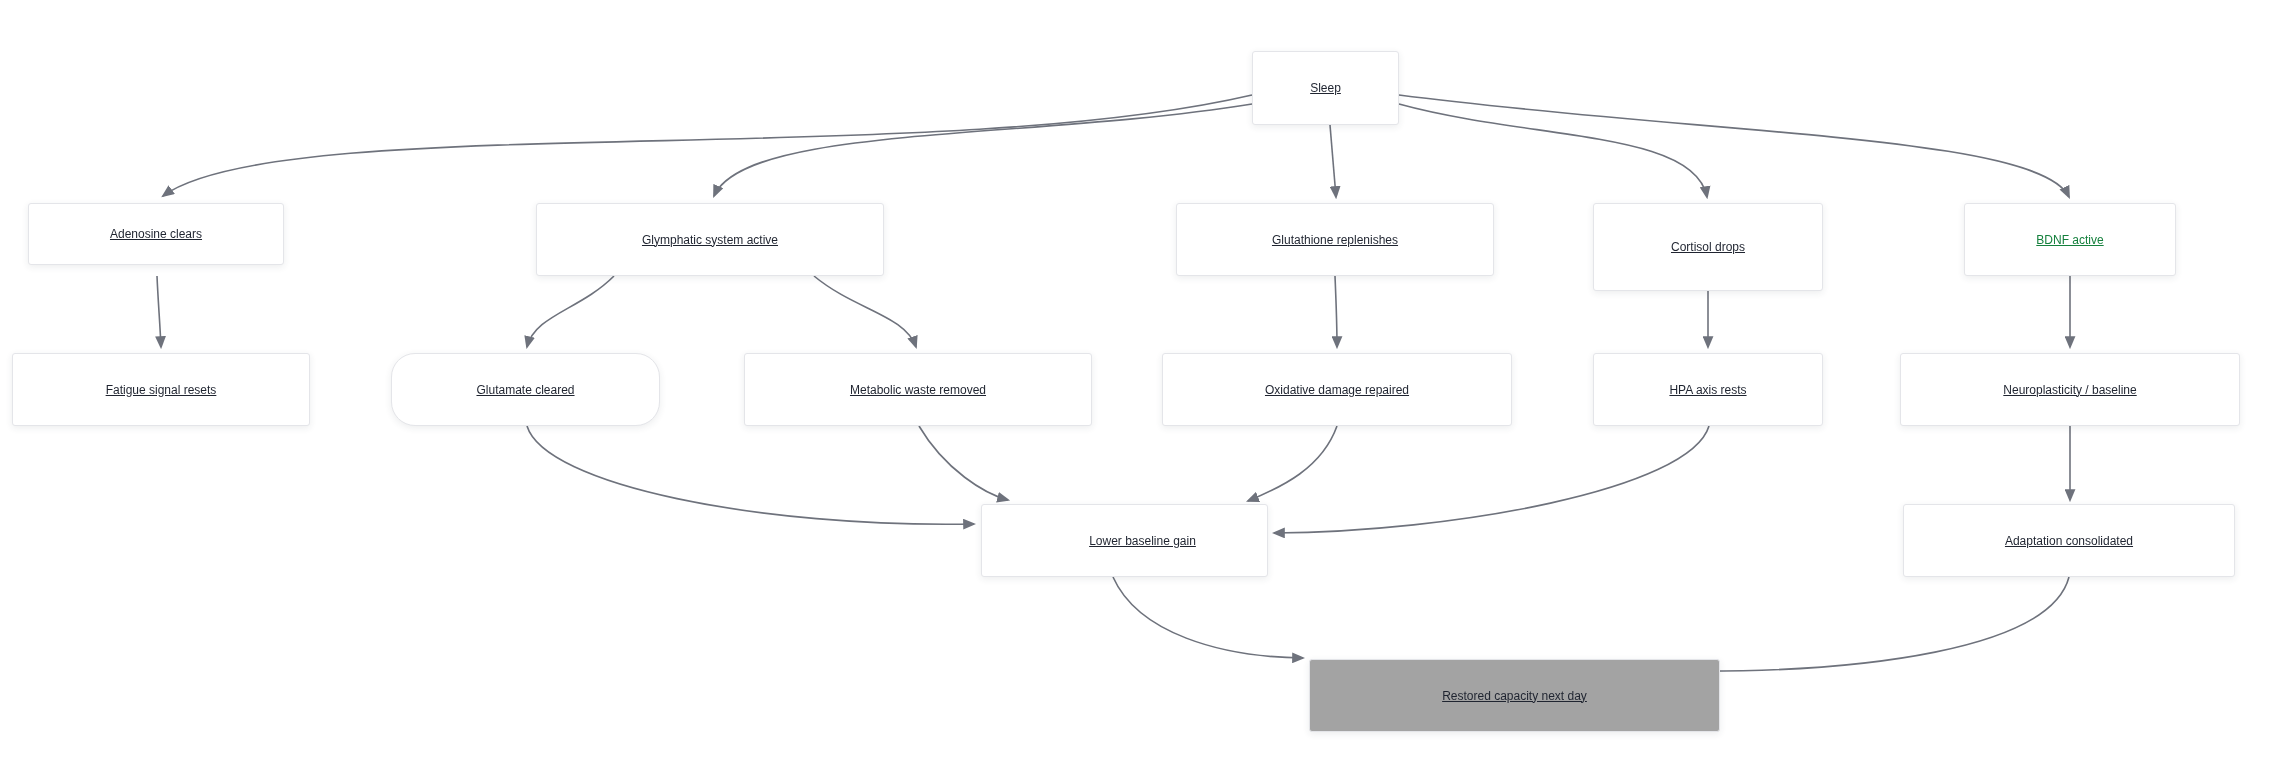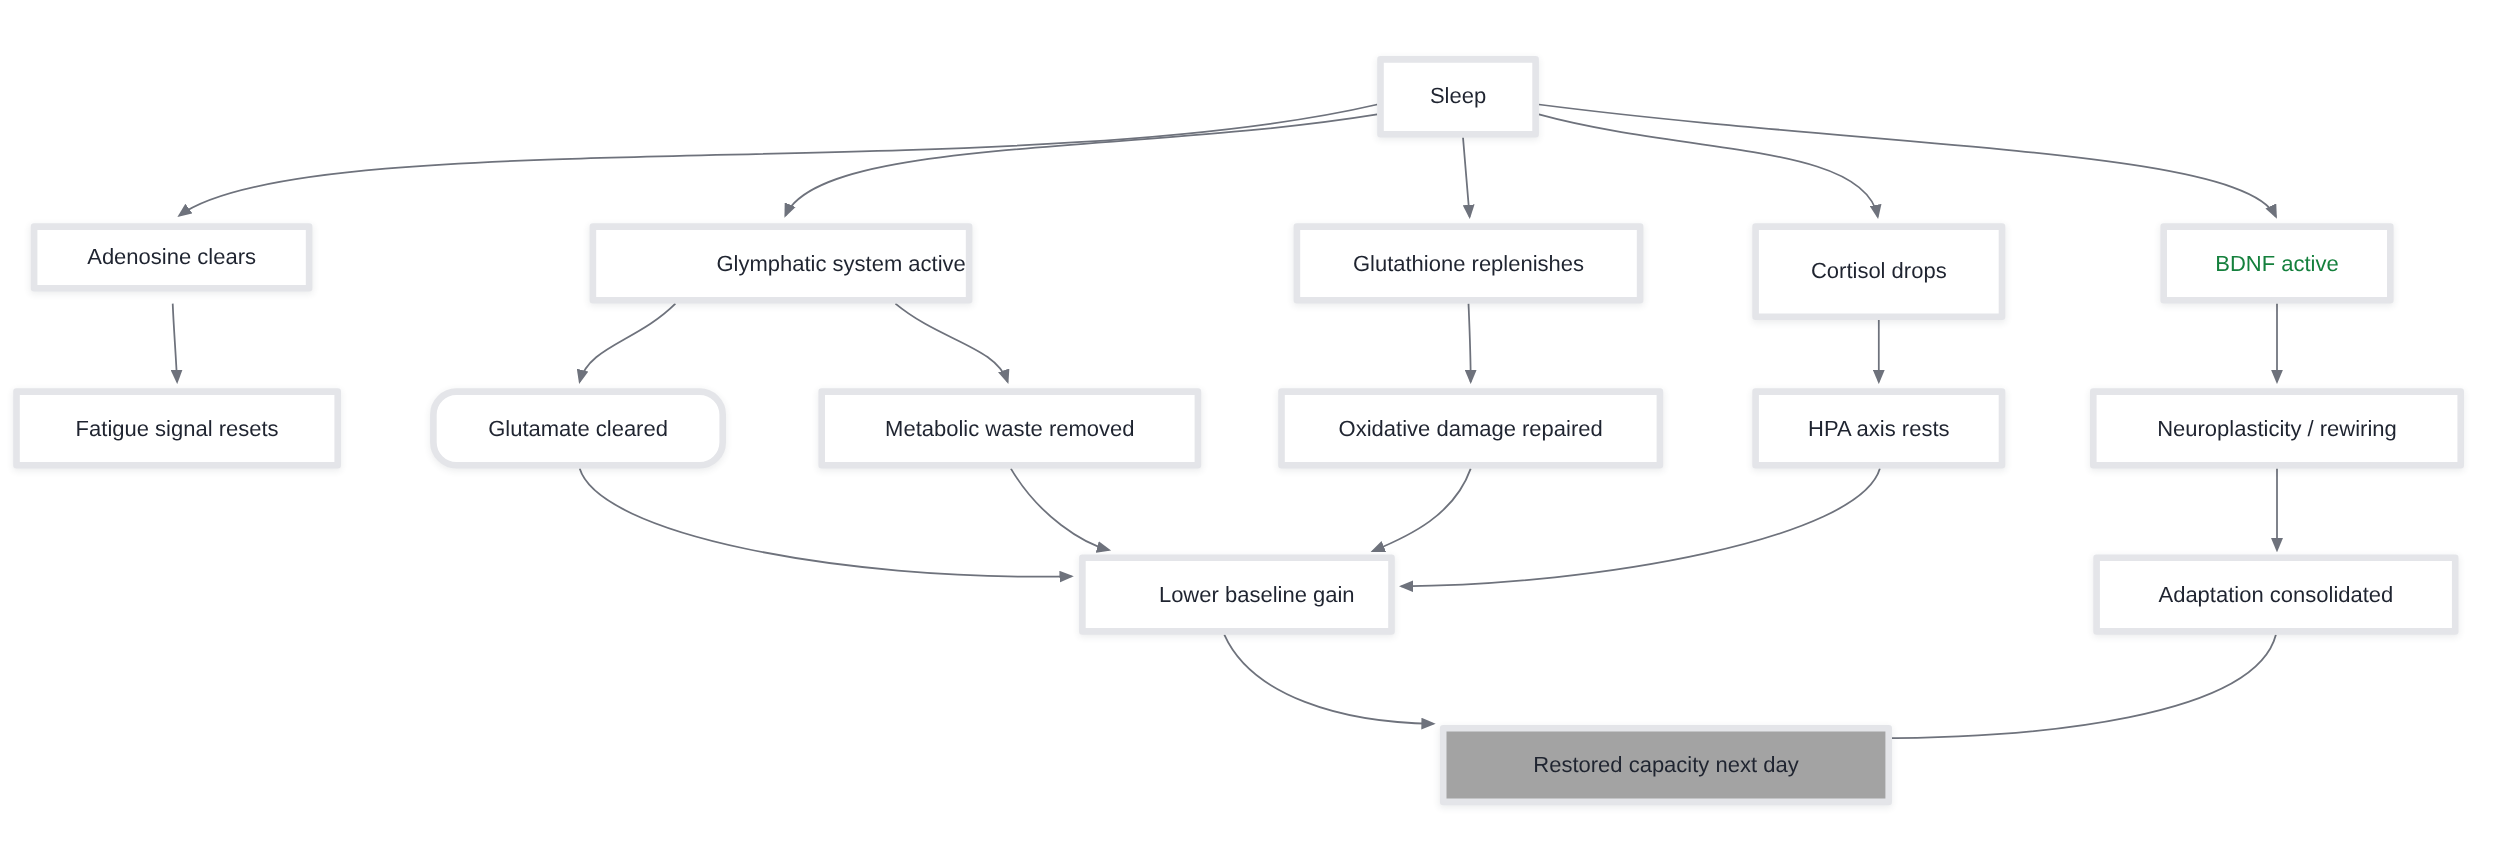--- a/index.html
+++ b/index.html
@@ -23,28 +23,29 @@
     height: 765px;
     pointer-events: none;
   }
   .node {
     position: absolute;
     display: flex;
     align-items: center;
     justify-content: center;
     box-sizing: border-box;
     background: #ffffff;
-    border: 6px solid #fca5a5;
+    border: 1px solid #fca5a5;
     border-radius: 3px;
     box-shadow: 0 2px 7px rgba(45, 50, 70, 0.09);
-    font-size: 20px;
+    font-size: 12px;
     line-height: 1;
     white-space: nowrap;
     cursor: default;
     user-select: none;
+    text-decoration: underline;
   }
   .node span {
     pointer-events: none;
   }
 </style>
 </head>
 <body>
 
 <div class="canvas">
   <svg class="edge-layer" viewBox="0 0 2271 765" xmlns="http://www.w3.org/2000/svg">
@@ -72,21 +73,21 @@
       <path d="M1113 577 C1138 633 1220 657 1303 658" fill="none" stroke="#6e727c" stroke-width="1.6" marker-end="url(#arrowhead)"></path>
       <path d="M2069 577 C2050 650 1860 673 1681 671" fill="none" stroke="#6e727c" stroke-width="1.6" marker-end="url(#arrowhead)"></path>
     </svg>
   <div>
       <div class="node" style="left: 1252px; top: 51px; width: 147px; height: 74px; background: rgb(255, 255, 255); border-color: rgb(228, 229, 233); color: rgb(31, 36, 48);">
         <span>Sleep</span>
       </div>
       <div class="node" style="left: 28px; top: 203px; width: 256px; height: 62px; background: rgb(255, 255, 255); border-color: rgb(228, 229, 233); color: rgb(31, 36, 48);">
         <span>Adenosine clears</span>
       </div>
-      <div class="node" style="left: 536px; top: 203px; width: 348px; height: 73px; background: rgb(255, 255, 255); border-color: rgb(228, 229, 233); color: rgb(31, 36, 48); justify-content: flex-end;">
+      <div class="node" style="left: 536px; top: 203px; width: 348px; height: 73px; background: rgb(255, 255, 255); border-color: rgb(228, 229, 233); color: rgb(31, 36, 48);">
         <span>Glymphatic system active</span>
       </div>
       <div class="node" style="left: 1176px; top: 203px; width: 318px; height: 73px; background: rgb(255, 255, 255); border-color: rgb(228, 229, 233); color: rgb(31, 36, 48);">
         <span>Glutathione replenishes</span>
       </div>
       <div class="node" style="left: 1593px; top: 203px; width: 230px; height: 88px; background: rgb(255, 255, 255); border-color: rgb(228, 229, 233); color: rgb(31, 36, 48);">
         <span>Cortisol drops</span>
       </div>
       <div class="node" style="left: 1964px; top: 203px; width: 212px; height: 73px; background: rgb(255, 255, 255); border-color: rgb(228, 229, 233); color: #15803d;">
         <span>BDNF active</span>
@@ -100,21 +101,21 @@
       <div class="node" style="left: 744px; top: 353px; width: 348px; height: 73px; background: rgb(255, 255, 255); border-color: rgb(228, 229, 233); color: rgb(31, 36, 48);">
         <span>Metabolic waste removed</span>
       </div>
       <div class="node" style="left: 1162px; top: 353px; width: 350px; height: 73px; background: rgb(255, 255, 255); border-color: rgb(228, 229, 233); color: rgb(31, 36, 48);">
         <span>Oxidative damage repaired</span>
       </div>
       <div class="node" style="left: 1593px; top: 353px; width: 230px; height: 73px; background: rgb(255, 255, 255); border-color: rgb(228, 229, 233); color: rgb(31, 36, 48);">
         <span>HPA axis rests</span>
       </div>
       <div class="node" style="left: 1900px; top: 353px; width: 340px; height: 73px; background: rgb(255, 255, 255); border-color: rgb(228, 229, 233); color: rgb(31, 36, 48);">
-        <span>Neuroplasticity / rewiring</span>
+        <span>Neuroplasticity / baseline</span>
       </div>
       <div class="node" style="left: 981px; top: 504px; width: 287px; height: 73px; background: rgb(255, 255, 255); border-color: rgb(228, 229, 233); color: rgb(31, 36, 48); padding-left: 36px;">
         <span>Lower baseline gain</span>
       </div>
       <div class="node" style="left: 1903px; top: 504px; width: 332px; height: 73px; background: rgb(255, 255, 255); border-color: rgb(228, 229, 233); color: rgb(31, 36, 48);">
         <span>Adaptation consolidated</span>
       </div>
       <div class="node" style="left: 1309px; top: 659px; width: 411px; height: 73px; background: #a3a3a3; border-color: rgb(228, 229, 233); color: rgb(31, 36, 48);">
         <span>Restored capacity next day</span>
       </div>

